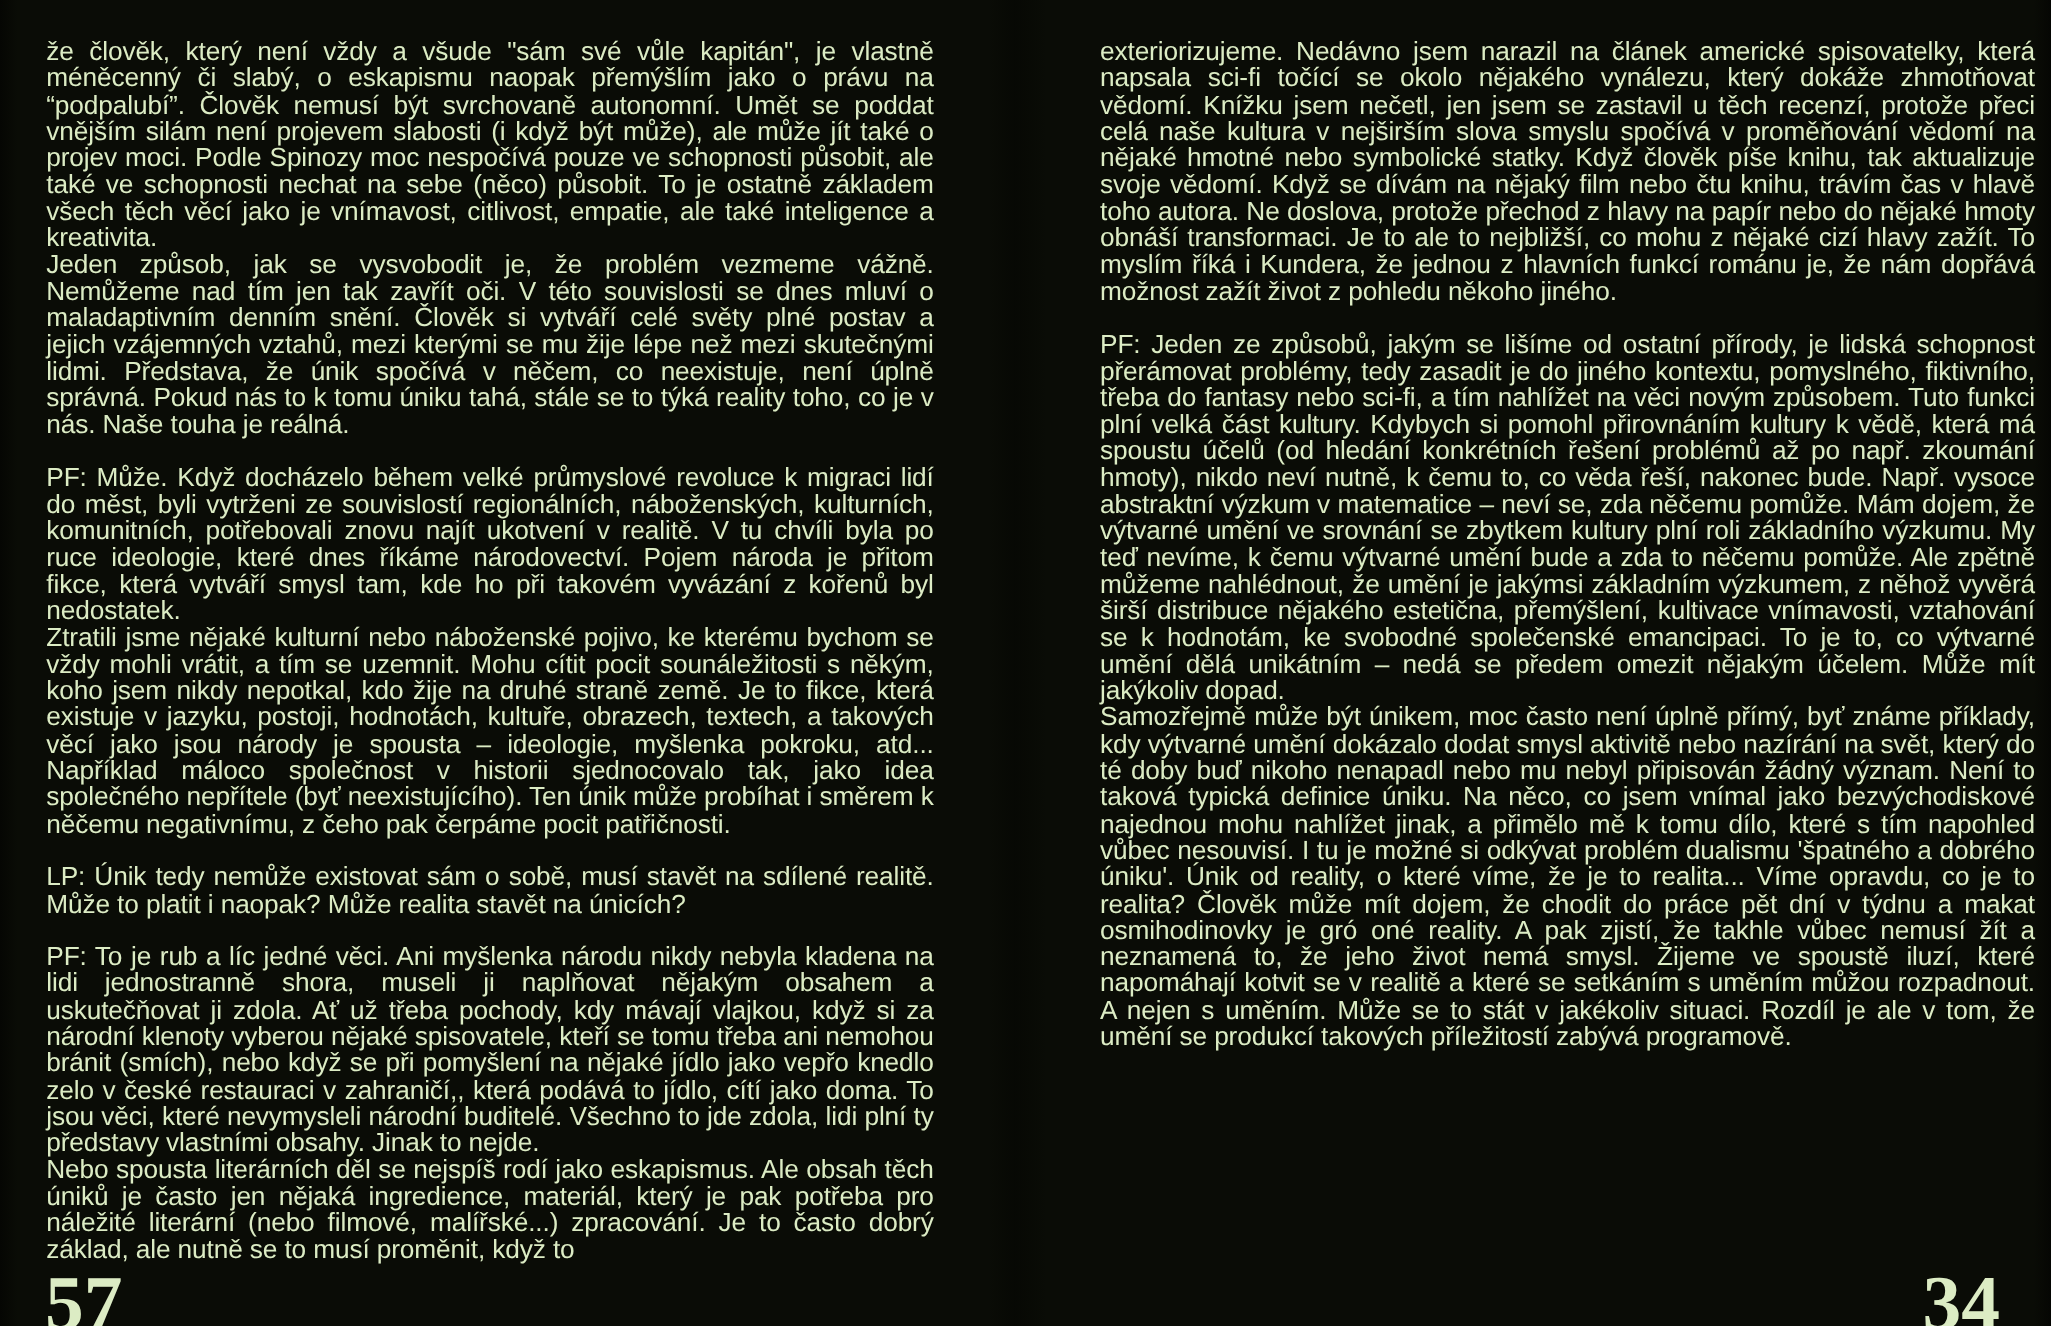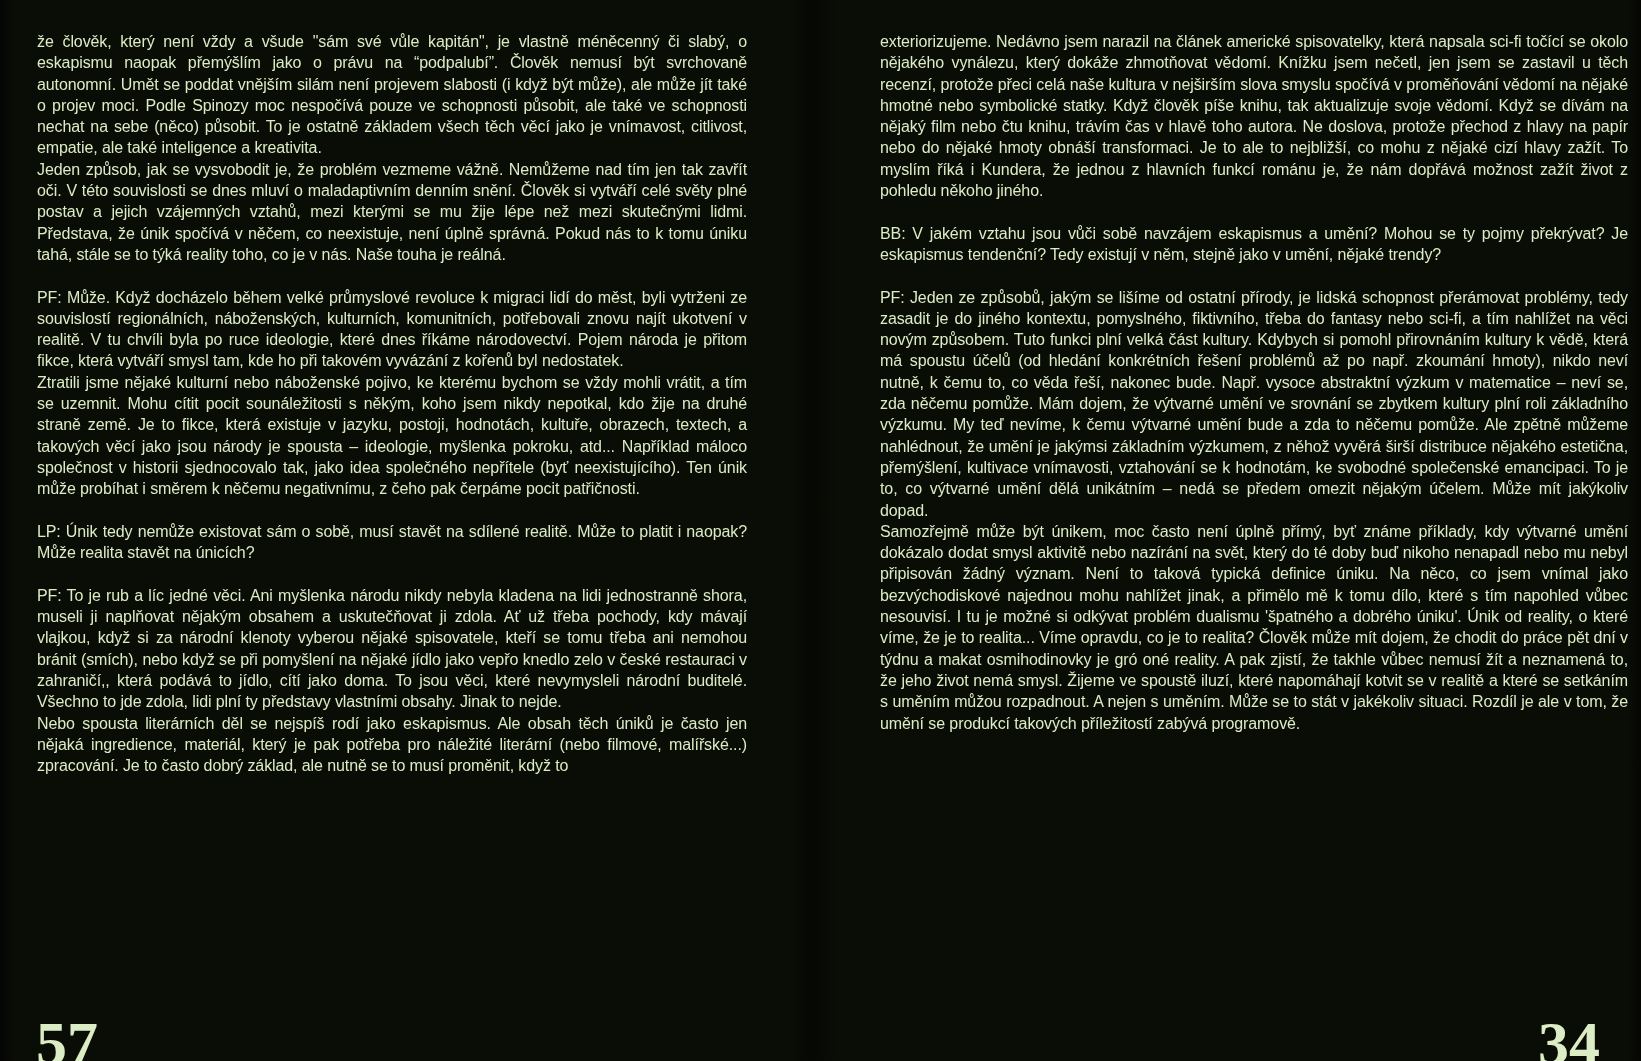--- a/index.html
+++ b/index.html
@@ -27,21 +27,21 @@
     background:
       linear-gradient(90deg, #050603 0px, rgba(5,6,3,0) 14px),
       linear-gradient(270deg, #050603 0px, rgba(5,6,3,0) 14px),
       linear-gradient(90deg, rgba(4,5,2,0) 790px, rgba(4,5,2,0.55) 812px, rgba(4,5,2,0) 838px);
     pointer-events: none;
   }
   .column {
     position: absolute;
     top: 31px;
     color: #dcecc4;
-    font-size: 16px;
+    font-size: 21px;
     line-height: 21.3px;
     text-align: justify;
     letter-spacing: -0.1px;
     hyphens: auto;
     -webkit-hyphens: auto;
   }
   .col-left  { left: 37px;  width: 710px; }
   .col-right { left: 852px; width: 748px; margin-left: 28px; }
   .block { margin: 0 0 21.3px 0; }
   .block:last-child { margin-bottom: 0; }
@@ -83,23 +83,20 @@
     </div>
     <div class="pagenum pagenum-left">57</div>
   </section>
 
   <section>
     <div class="column col-right">
       <div class="block">
         <p class="para">exteriorizujeme. Nedávno jsem narazil na článek americké spisovatelky, která napsala sci-fi točící se okolo nějakého vynálezu, který dokáže zhmotňovat vědomí. Knížku jsem nečetl, jen jsem se zastavil u těch recenzí, protože přeci celá naše kultura v nejširším slova smyslu spočívá v proměňování vědomí na nějaké hmotné nebo symbolické statky. Když člověk píše knihu, tak aktualizuje svoje vědomí. Když se dívám na nějaký film nebo čtu knihu, trávím čas v hlavě toho autora. Ne doslova, protože přechod z hlavy na papír nebo do nějaké hmoty obnáší transformaci. Je to ale to nejbližší, co mohu z nějaké cizí hlavy zažít. To myslím říká i Kundera, že jednou z hlavních funkcí románu je, že nám dopřává možnost zažít život z pohledu někoho jiného.</p>
       </div>
       <div class="block">
-        <p class="para">BB: V jakém vztahu jsou vůči sobě navzájem eskapismus a umění? Mohou se ty pojmy překrývat? Je eskapismus tendenční? Tedy existují v něm, stejně jako v umění, nějaké trendy?</p>
-      </div>
-      <div class="block">
         <p class="para">PF: Jeden ze způsobů, jakým se lišíme od ostatní přírody, je lidská schopnost přerámovat problémy, tedy zasadit je do jiného kontextu, pomyslného, fiktivního, třeba do fantasy nebo sci-fi, a tím nahlížet na věci novým způsobem. Tuto funkci plní velká část kultury. Kdybych si pomohl přirovnáním kultury k vědě, která má spoustu účelů (od hledání konkrétních řešení problémů až po např. zkoumání hmoty), nikdo neví nutně, k čemu to, co věda řeší, nakonec bude. Např. vysoce abstraktní výzkum v matematice – neví se, zda něčemu pomůže. Mám dojem, že výtvarné umění ve srovnání se zbytkem kultury plní roli základního výzkumu. My teď nevíme, k čemu výtvarné umění bude a zda to něčemu pomůže. Ale zpětně můžeme nahlédnout, že umění je jakýmsi základním výzkumem, z něhož vyvěrá širší distribuce nějakého estetična, přemýšlení, kultivace vnímavosti, vztahování se k hodnotám, ke svobodné společenské emancipaci. To je to, co výtvarné umění dělá unikátním – nedá se předem omezit nějakým účelem. Může mít jakýkoliv dopad.</p>
         <p class="para">Samozřejmě může být únikem, moc často není úplně přímý, byť známe příklady, kdy výtvarné umění dokázalo dodat smysl aktivitě nebo nazírání na svět, který do té doby buď nikoho nenapadl nebo mu nebyl připisován žádný význam. Není to taková typická definice úniku. Na něco, co jsem vnímal jako bezvýchodiskové najednou mohu nahlížet jinak, a přimělo mě k tomu dílo, které s tím napohled vůbec nesouvisí. I tu je možné si odkývat problém dualismu 'špatného a dobrého úniku'. Únik od reality, o které víme, že je to realita... Víme opravdu, co je to realita? Člověk může mít dojem, že chodit do práce pět dní v týdnu a makat osmihodinovky je gró oné reality. A pak zjistí, že takhle vůbec nemusí žít a neznamená to, že jeho život nemá smysl. Žijeme ve spoustě iluzí, které napomáhají kotvit se v realitě a které se setkáním s uměním můžou rozpadnout. A nejen s uměním. Může se to stát v jakékoliv situaci. Rozdíl je ale v tom, že umění se produkcí takových příležitostí zabývá programově.</p>
       </div>
     </div>
     <div class="pagenum pagenum-right">34</div>
   </section>
 
 </div>
 
 </body></html>

